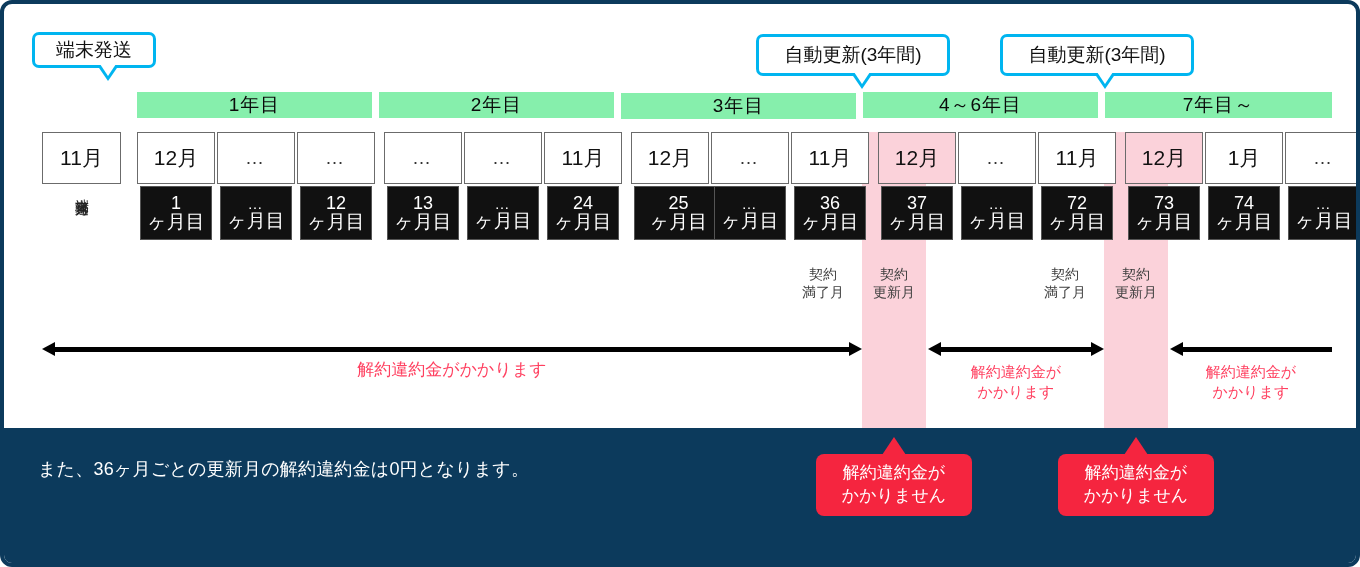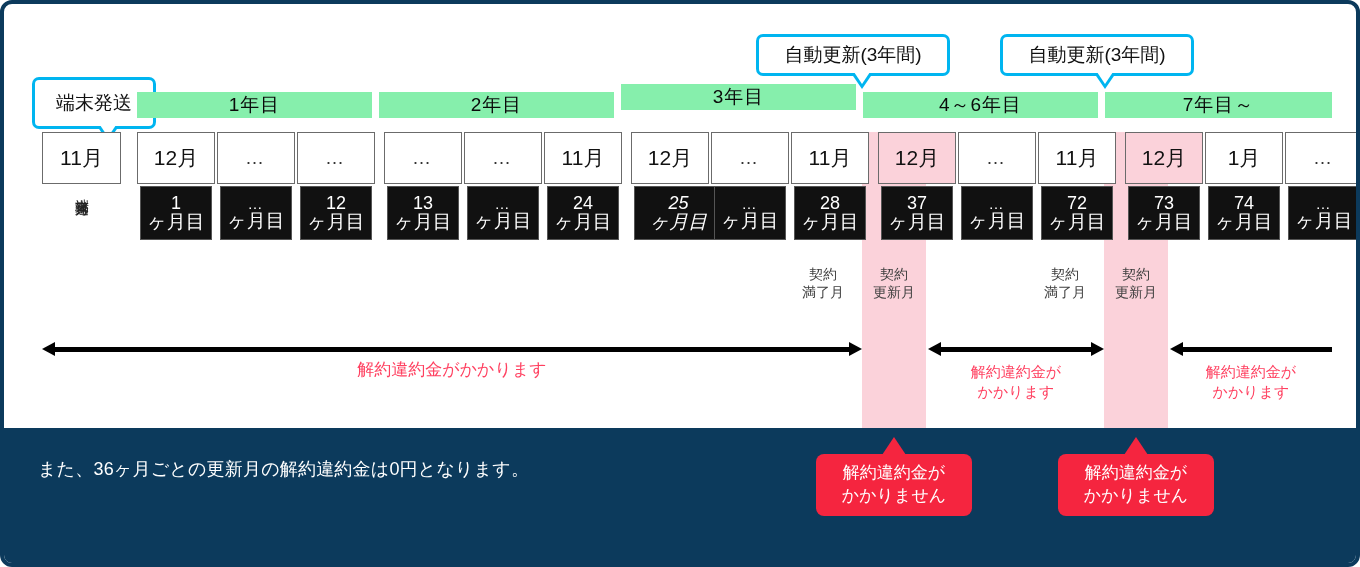--- a/index.html
+++ b/index.html
@@ -186,21 +186,21 @@
   }
 </style>
 </head>
 <body>
 
 <div id="frame">
 
   <div class="pinkcol" style="left:858px;top:128px;width:64px;height:305px;"></div>
   <div class="pinkcol" style="left:1100px;top:128px;width:64px;height:305px;"></div>
 
-  <div class="bubble" style="left:28px;top:28px;width:124px;height:52px;margin-top:45px;">
+  <div class="bubble" style="left:28px;top:28px;width:124px;height:36px;">
     <span>端末発送</span>
     <span class="tail" style="left:62%;"></span>
     <span class="tail-in" style="left:62%;"></span>
   </div>
 
   <div class="bubble" style="left:752px;top:30px;width:194px;height:42px;">
     <span>自動更新(3年間)</span>
     <span class="tail" style="left:55%;"></span>
     <span class="tail-in" style="left:55%;"></span>
   </div>
@@ -210,21 +210,21 @@
     <span class="tail" style="left:54%;"></span>
     <span class="tail-in" style="left:54%;"></span>
   </div>
 
   <div class="yearbar" style="left:133px;top:88px;width:235px;">
     <span>1年目</span>
   </div>
   <div class="yearbar" style="left:375px;top:88px;width:235px;">
     <span>2年目</span>
   </div>
-  <div class="yearbar" style="left:617px;top:80px;width:235px;">
+  <div class="yearbar" style="left:617px;top:89px;width:235px;">
     <span>3年目</span>
   </div>
   <div class="yearbar" style="left:859px;top:88px;width:235px;">
     <span>4～6年目</span>
   </div>
   <div class="yearbar" style="left:1101px;top:88px;width:227px;">
     <span>7年目～</span>
   </div>
 
   <div class="mcell" style="left:38px;top:128px;width:79px;">
@@ -273,36 +273,36 @@
       <div class="mcell" style="left: 540px; top: 128px; width: 78px;">
         <span>11月</span>
       </div>
       <div class="kcell" style="left: 543px; top: 182px; width: 72px;">
         <div class="num">24</div>
         <div class="unit">ヶ月目</div>
       </div>
       <div class="mcell" style="left: 627px; top: 128px; width: 78px;">
         <span>12月</span>
       </div>
-      <div class="kcell" style="left: 630px; top: 182px; width: 89px; font-style: italic;">
+      <div class="kcell" style="left: 630px; top: 182px; width: 89px;">
         <div class="num">25</div>
         <div class="unit">ヶ月目</div>
       </div>
       <div class="mcell dots" style="left: 707px; top: 128px; width: 78px;">
         <span>…</span>
       </div>
       <div class="kcell" style="left: 710px; top: 182px; width: 72px;">
         <div class="num dots">…</div>
         <div class="unit">ヶ月目</div>
       </div>
       <div class="mcell" style="left: 787px; top: 128px; width: 78px;">
         <span>11月</span>
       </div>
       <div class="kcell" style="left: 790px; top: 182px; width: 72px;">
-        <div class="num">28</div>
+        <div class="num">36</div>
         <div class="unit">ヶ月目</div>
       </div>
       <div class="mcell pink" style="left: 874px; top: 128px; width: 78px;">
         <span>12月</span>
       </div>
       <div class="kcell" style="left: 877px; top: 182px; width: 72px;">
         <div class="num">37</div>
         <div class="unit">ヶ月目</div>
       </div>
       <div class="mcell dots" style="left: 954px; top: 128px; width: 78px;">

